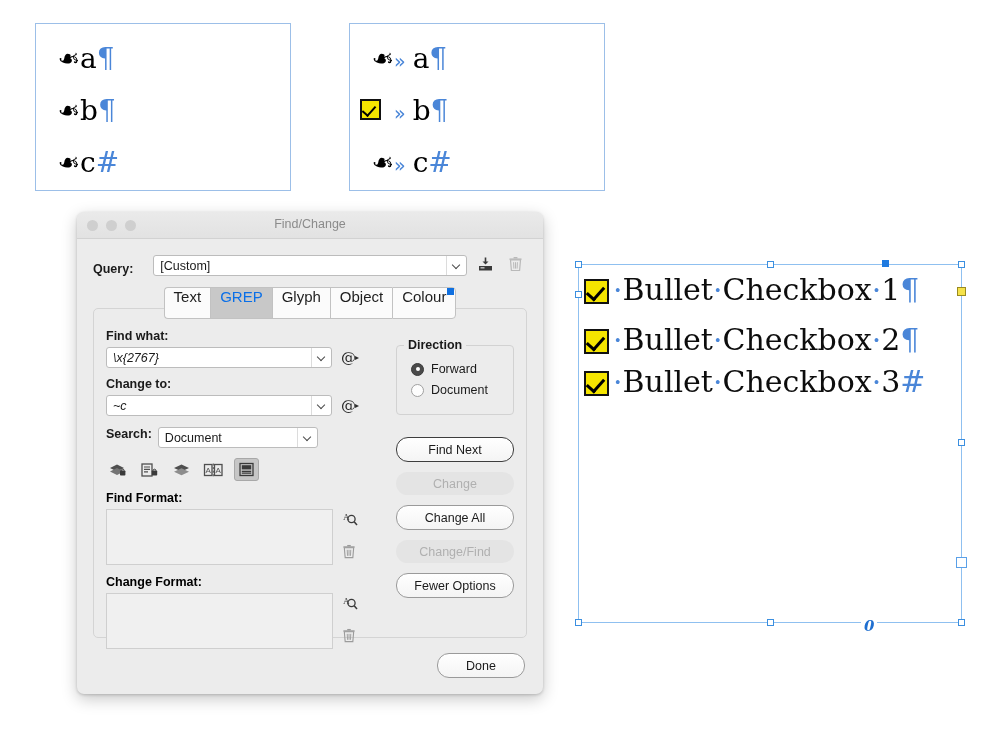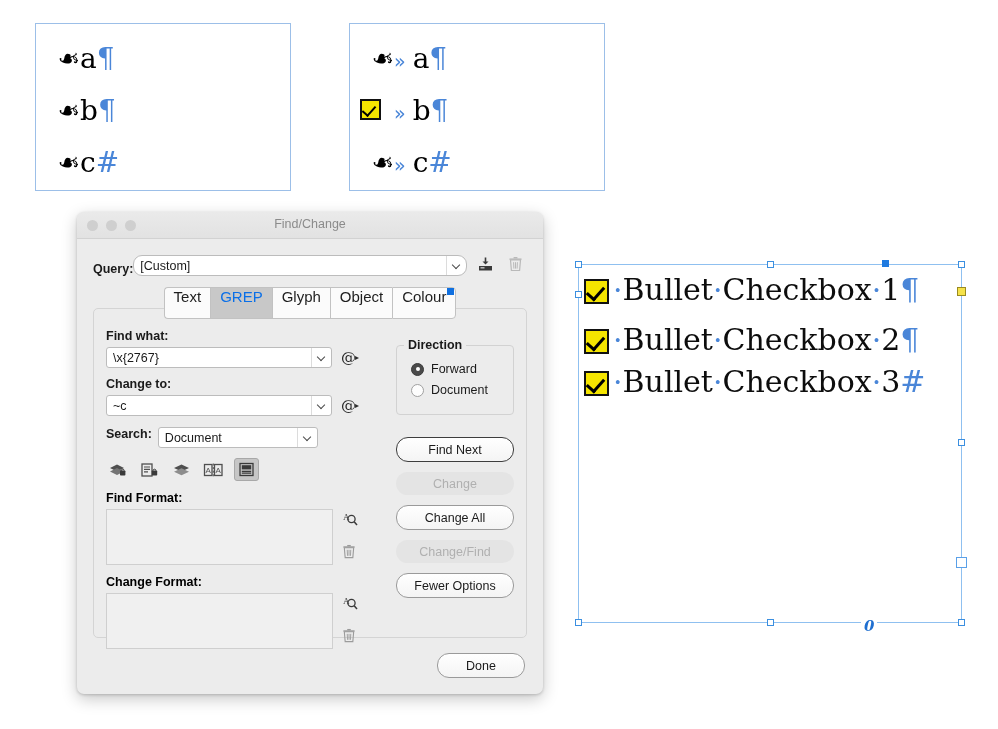--- a/index.html
+++ b/index.html
@@ -172,21 +172,21 @@
   }
   .chev-glyph { display:block; width:7px; height:7px; position:relative; }
   .chev-glyph::after {
     content:""; position:absolute; left:0; top:0;
     width:5px; height:5px;
     border: solid #4a4a4a;
     border-width: 0 1.4px 1.4px 0;
     transform: rotate(45deg);
   }
 
-  #query-combo { flex: 1; margin-left: 0; width: 258px; border-radius: 9px; }
+  #query-combo { flex: 1; margin-left: 20px; width: 258px; }
 
   .icon-btn {
     width: 24px; height: 24px;
     display: flex; align-items: center; justify-content: center;
     margin-left: 6px;
   }
 
   
   .tabs {
     display: flex;
@@ -227,21 +227,21 @@
     box-sizing: border-box;
   }
 
   .two-col { display: flex; gap: 22px; }
   .col-left { width: 252px; }
   .col-right { width: 130px; margin-left: 16px; }
 
   .field-label { font-size: 12.5px; font-weight: bold; color: #1a1a1a; margin-bottom: 4px; }
 
   .field-row { display: flex; align-items: center; }
-  .field-row .combo { width: 238px; }
+  .field-row .combo { width: 238px; font-style: italic; }
 
   .at-icon {
     font-size: 15px;
     color: #2a2a2a;
     margin-left: 9px;
     font-family: "DejaVu Serif", serif;
     line-height: 1;
     letter-spacing: -1px;
   }
   .at-icon small { font-size: 8px; vertical-align: 2px; }

